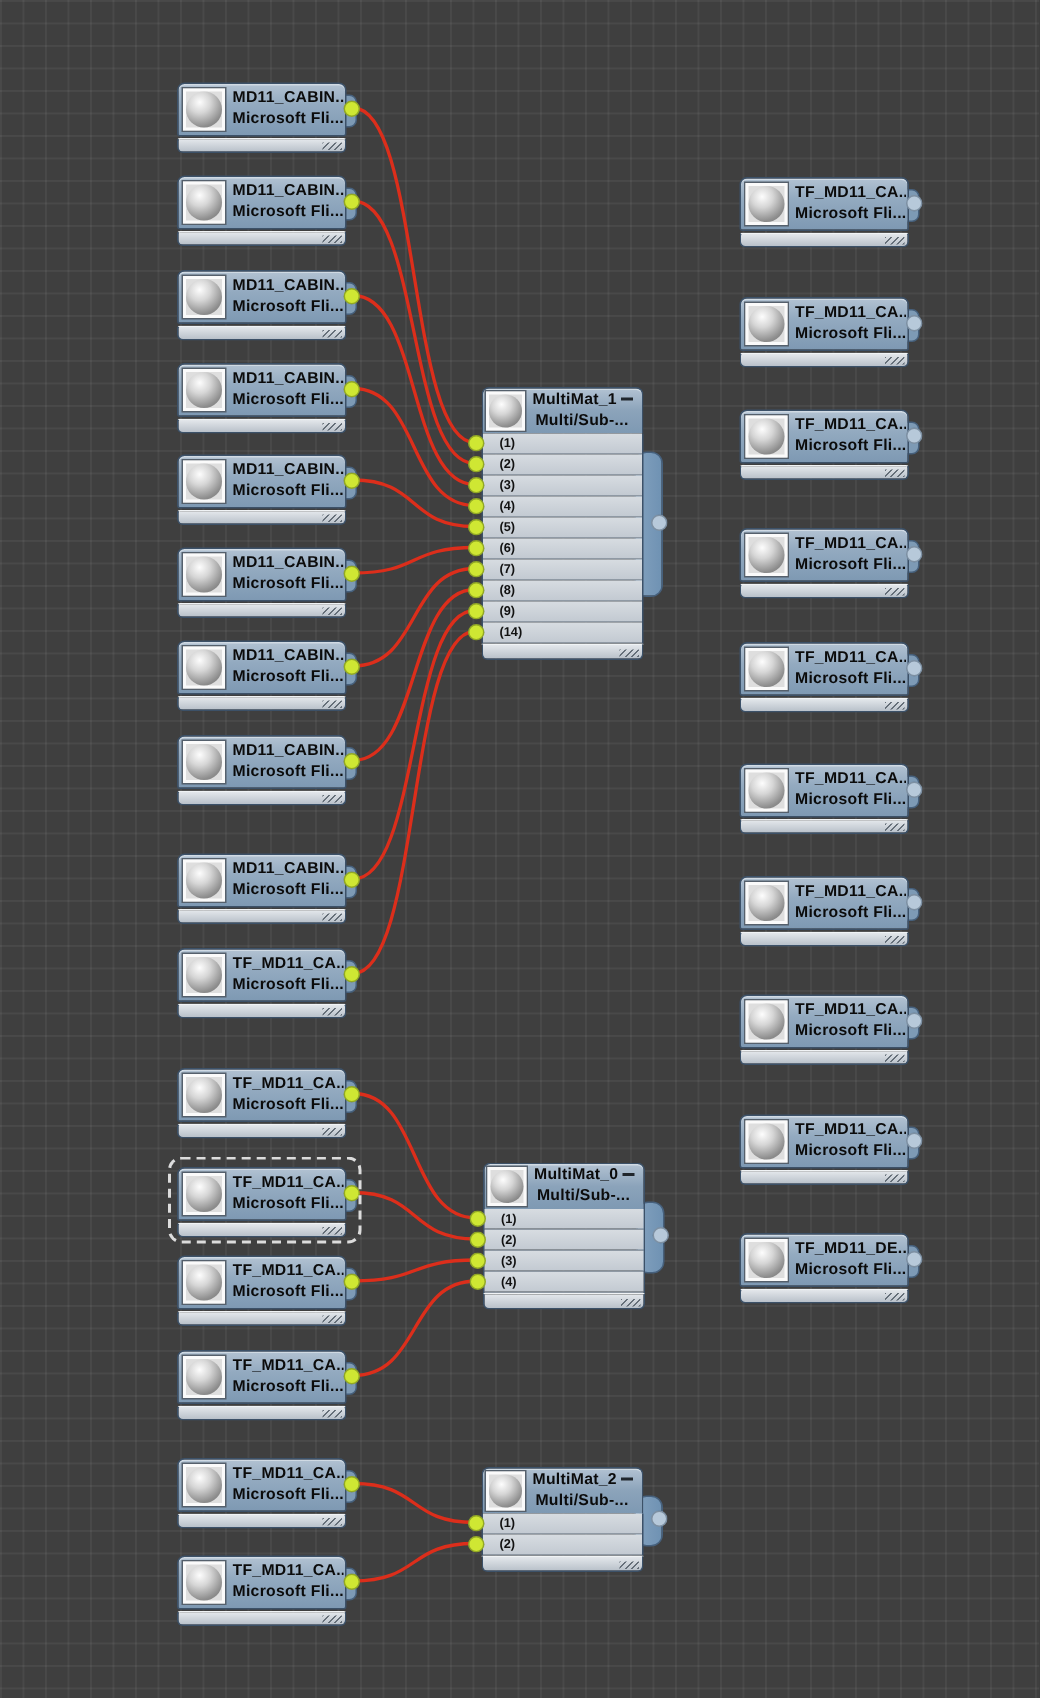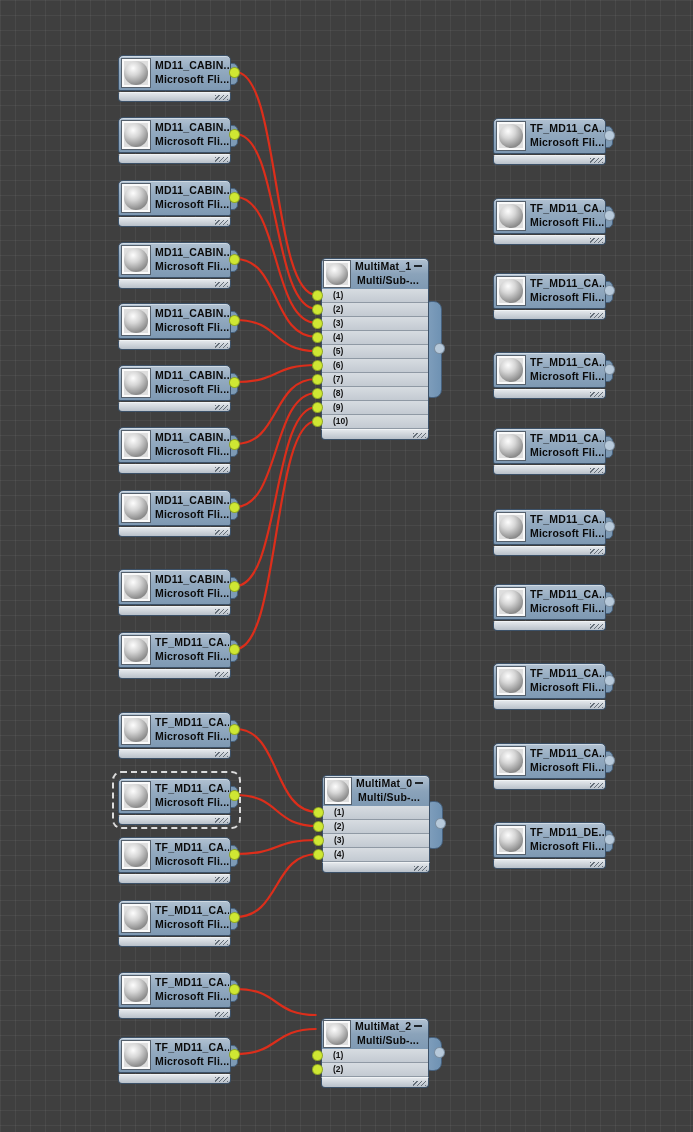--- a/index.html
+++ b/index.html
@@ -551,21 +551,21 @@
           <div class="slot">
             <div class="socket"></div>
             <div class="slot-label">(8)</div>
           </div>
           <div class="slot">
             <div class="socket"></div>
             <div class="slot-label">(9)</div>
           </div>
           <div class="slot">
             <div class="socket"></div>
-            <div class="slot-label">(10)</div>
+            <div class="slot-label">(14)</div>
           </div>
         </div>
     <div class="footer">
       <div class="grip"></div>
     </div>
     <div class="socket free out" style="top: 85px;"></div>
   </div>
       <div class="node multimat" style="left: 322px; top: 775px;">
     <div class="outtab" style="height: 46px; top: 25.5px;"></div>
     <div class="header">
@@ -592,21 +592,21 @@
           <div class="slot">
             <div class="socket"></div>
             <div class="slot-label">(4)</div>
           </div>
         </div>
     <div class="footer">
       <div class="grip"></div>
     </div>
     <div class="socket free out" style="top: 43px;"></div>
   </div>
-      <div class="node multimat" style="left: 321px; top: 978px; margin-top: 40px;">
+      <div class="node multimat" style="left: 321px; top: 978px;">
     <div class="outtab" style="height: 32px; top: 18.5px;"></div>
     <div class="header">
       <div class="thumb">
         <div class="sphere"></div>
       </div>
       <div class="title">MultiMat_2</div>
       <div class="subtitle">Multi/Sub-...</div>
       <div class="collapse"></div>
     </div>
     <div class="slots">

